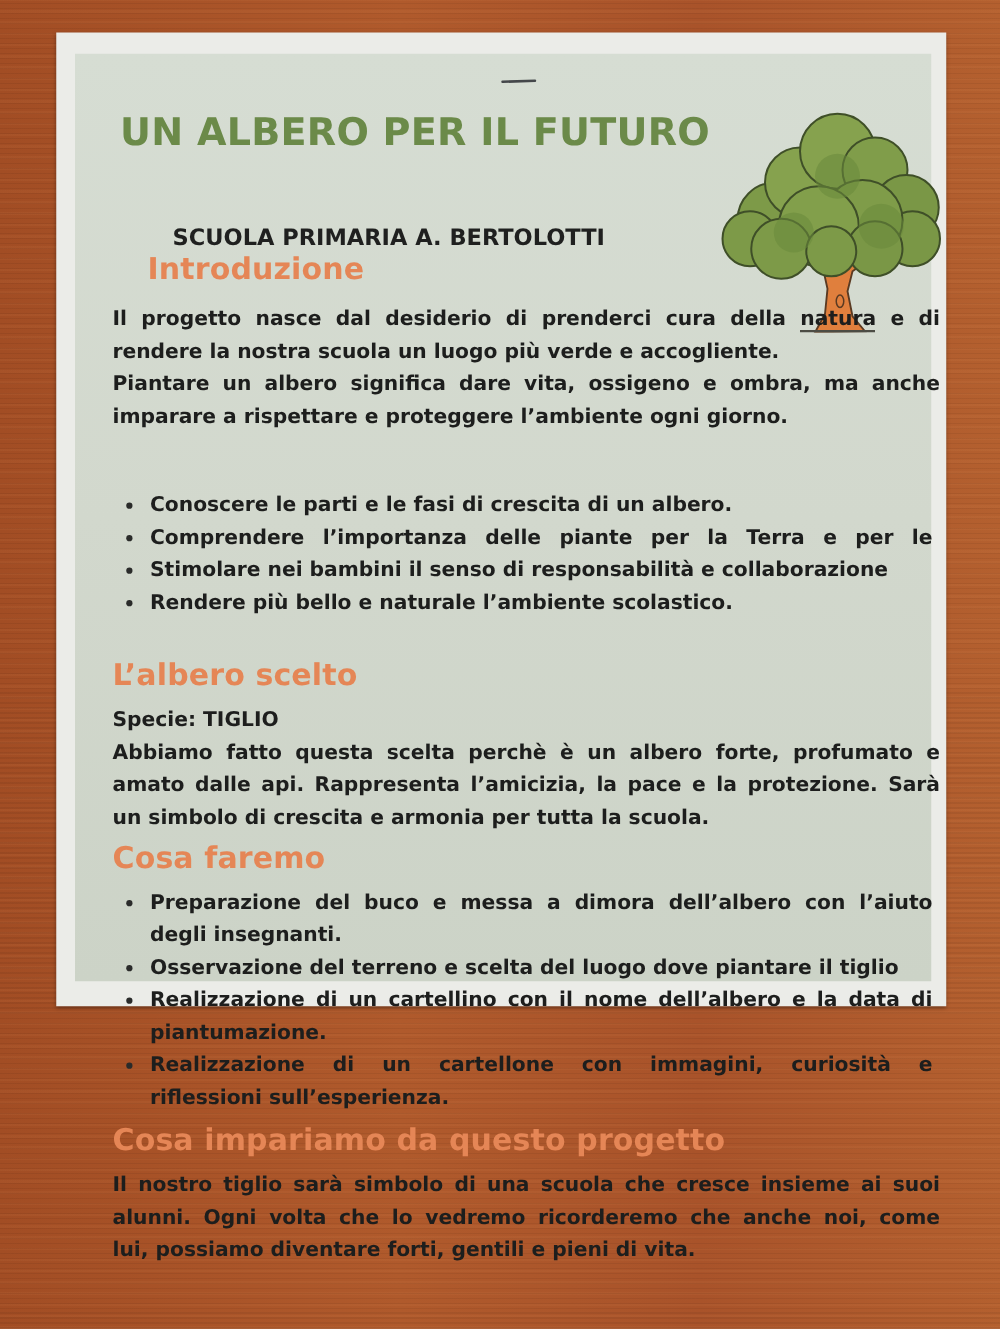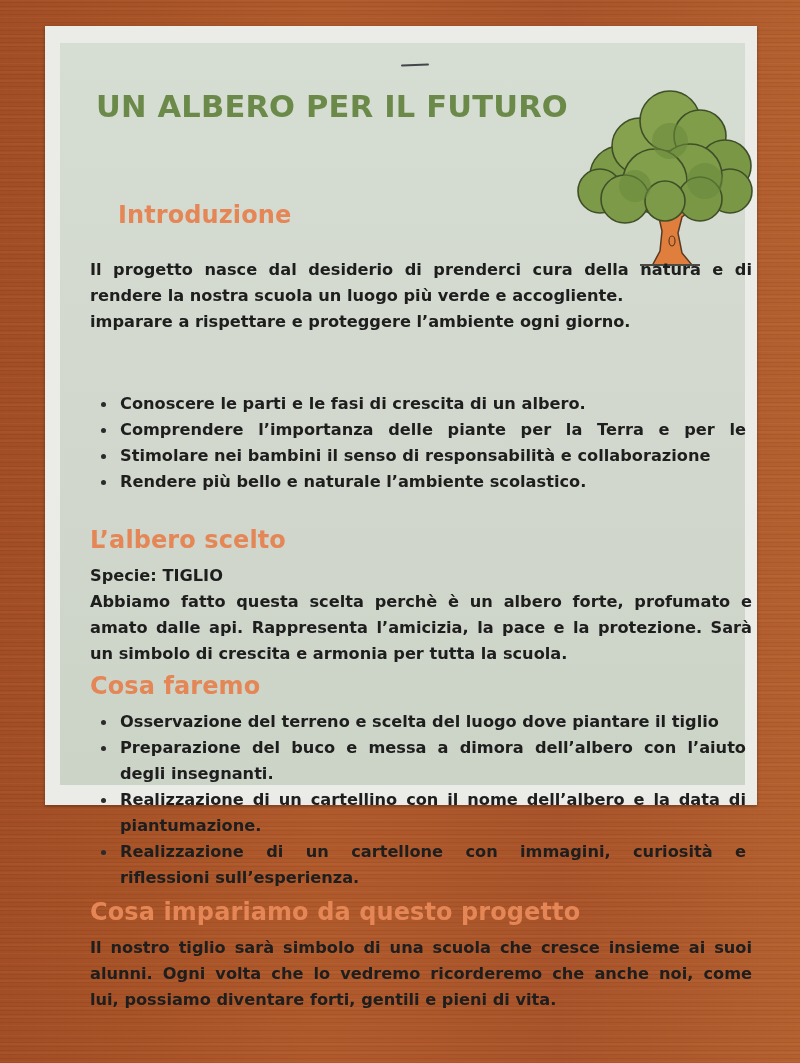--- a/index.html
+++ b/index.html
@@ -61,20 +61,21 @@
     ul.b li .line.justify { text-align: justify; text-align-last: justify; white-space: normal; }
   </style>
 </head>
 <body>
 
 <div class="paper">
   <div class="panel">
     <div class="fold-mark"></div>
 
     <div class="title">UN ALBERO PER IL FUTURO</div>
+    <div class="sub sub2">SCUOLA PRIMARIA A. BERTOLOTTI</div>
 
     <svg class="tree" viewBox="0 0 200 185">
 
       <path d="M92 185 L100 170 L102 150 L98 132 L78 122 L84 118 L102 126 L108 118 L120 128 L138 118 L142 122 L122 136 L118 152 L122 172 L132 184 Z" fill="#e07f3d" stroke="#5a3a22" stroke-width="1.5"></path>
       <ellipse cx="112" cy="160" rx="3" ry="5" fill="none" stroke="#5a3a22" stroke-width="1.2"></ellipse>
       <path d="M80 184 L140 184" stroke="#4c4c44" stroke-width="2"></path>
 
       <g stroke="#3f4f28" stroke-width="1.6">
         <circle cx="60" cy="95" r="30" fill="#7d9a48"></circle>
         <circle cx="40" cy="110" r="22" fill="#7d9a48"></circle>
@@ -90,23 +91,24 @@
         <circle cx="105" cy="120" r="20" fill="#7d9a48"></circle>
       </g>
       <g fill="#6a8a3c" opacity="0.55">
         <circle cx="110" cy="60" r="18"></circle>
         <circle cx="75" cy="105" r="16"></circle>
         <circle cx="145" cy="100" r="18"></circle>
       </g>
     </svg>
 
     <div class="h" style="top:158px;margin-left:28px;">Introduzione</div>
-    <div class="p" style="top:214px;">
+    <div class="p" style="top:199px;">
       <span class="line justify">Il progetto nasce dal desiderio di prenderci cura della natura e di</span>
       <span class="line">rendere la nostra scuola un luogo più verde e accogliente.</span>
+      <span class="line justify">Piantare un albero significa dare vita, ossigeno e ombra, ma anche</span>
       <span class="line">imparare  a rispettare e proteggere l’ambiente ogni giorno.</span>
     </div>
 
     <ul class="b" style="top:348px;">
       <li>
         <span class="line">Conoscere le parti e le fasi di crescita di un albero.</span>
       </li>
       <li>
         <span class="line justify">Comprendere l’importanza delle piante per la Terra e per le</span>
       </li>
@@ -122,25 +124,25 @@
     <div class="p" style="top:520px;">
       <span class="line">Specie: TIGLIO</span>
       <span class="line justify">Abbiamo fatto questa scelta perchè è un albero forte, profumato e</span>
       <span class="line justify">amato dalle api. Rappresenta l’amicizia, la pace e la protezione. Sarà</span>
       <span class="line">un simbolo di crescita e armonia per tutta la scuola.</span>
     </div>
 
     <div class="h" style="top:629px;">Cosa faremo</div>
     <ul class="b" style="top:666px;">
       <li>
-        <span class="line">Osservazione del terreno e scelta del luogo dove piantare il tiglio</span>
+        <span class="line justify">Preparazione del buco e messa a dimora dell’albero con l’aiuto</span>
+        <span class="line">degli insegnanti.</span>
       </li>
       <li>
-        <span class="line justify">Preparazione del buco e messa a dimora dell’albero con l’aiuto</span>
-        <span class="line">degli insegnanti.</span>
+        <span class="line">Osservazione del terreno e scelta del luogo dove piantare il tiglio</span>
       </li>
       <li>
         <span class="line justify">Realizzazione di un cartellino con il nome dell’albero e la data di</span>
         <span class="line">piantumazione.</span>
       </li>
       <li>
         <span class="line justify">Realizzazione di un cartellone con immagini, curiosità e</span>
         <span class="line">riflessioni sull’esperienza.</span>
       </li>
     </ul>

